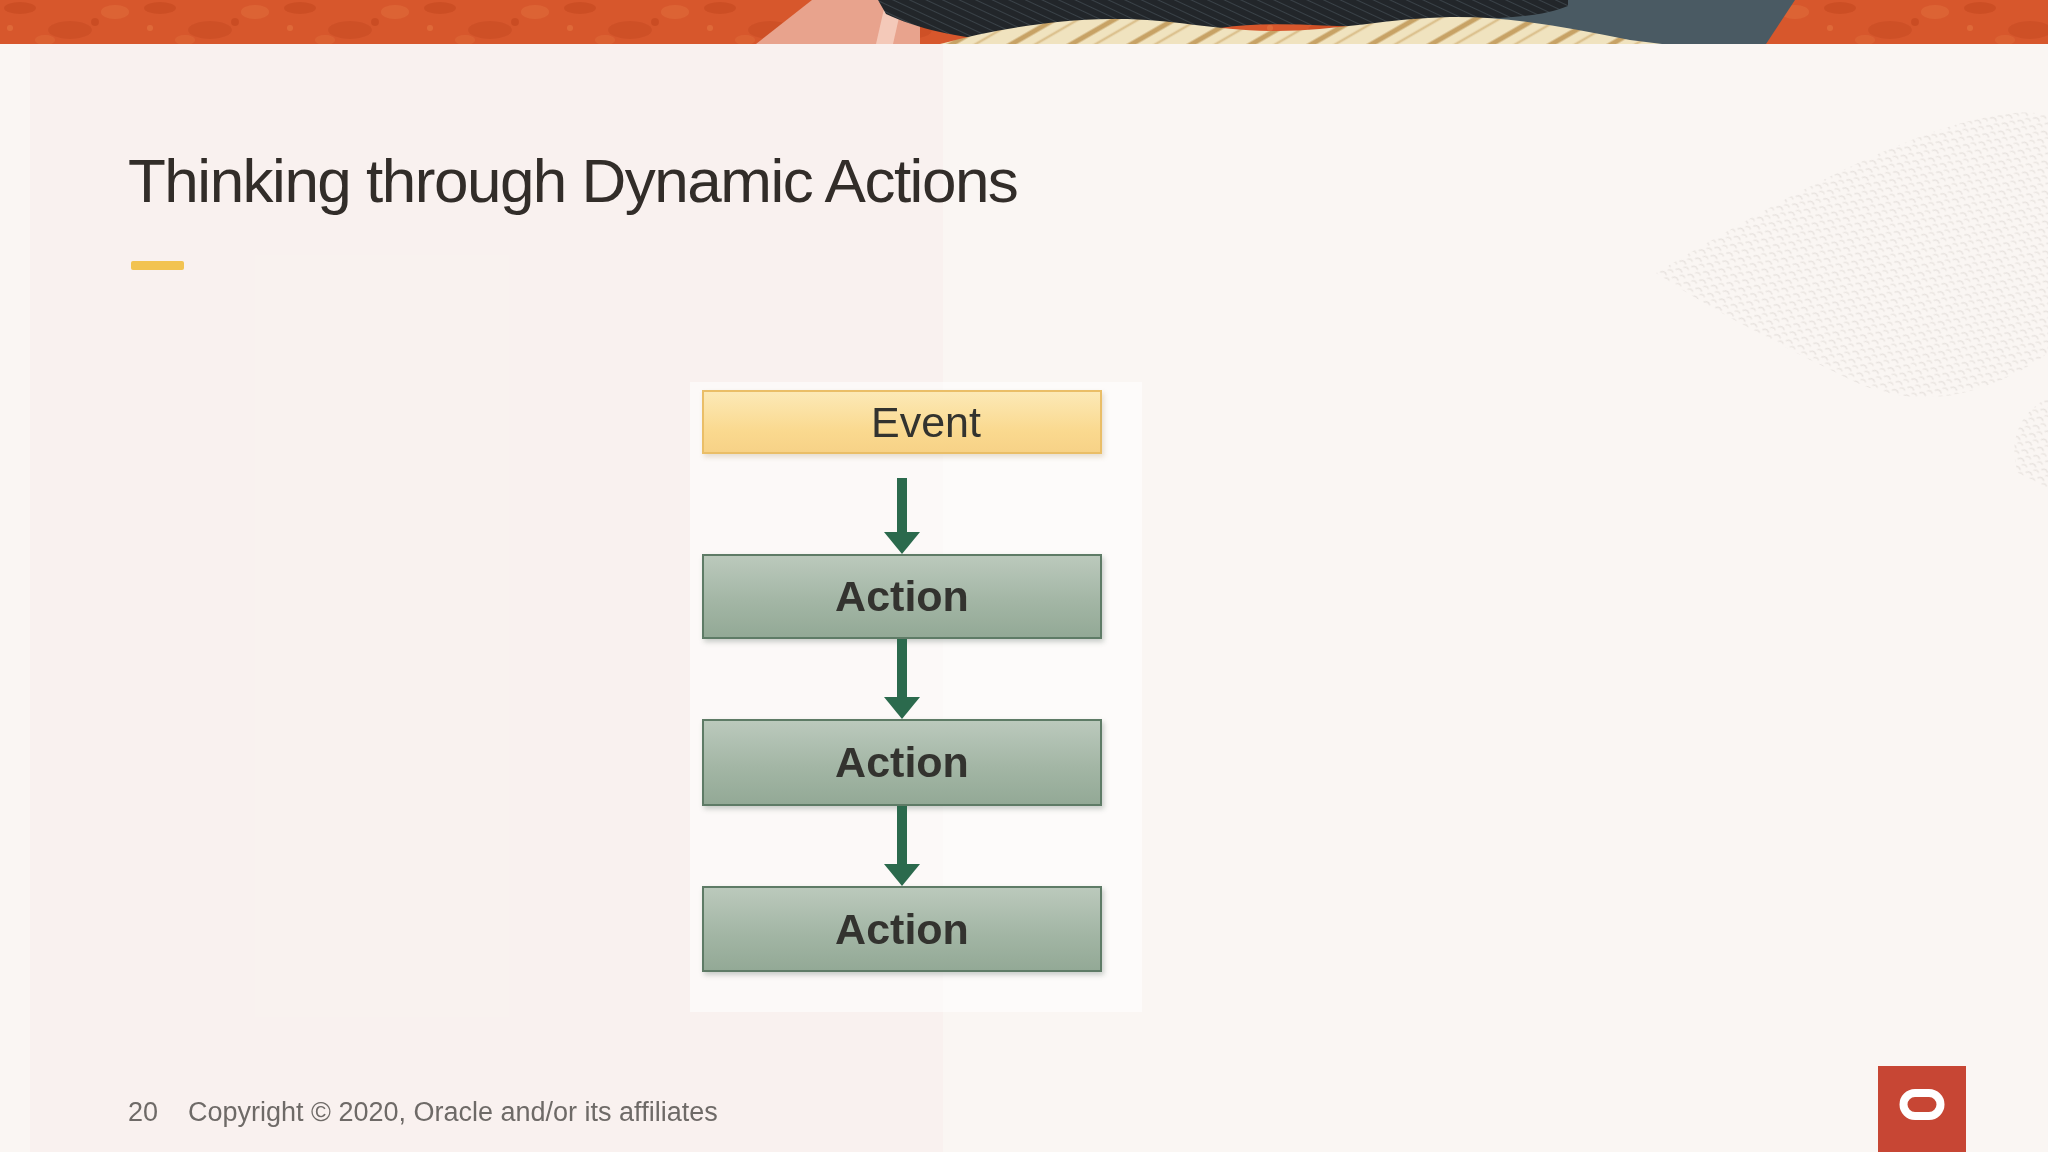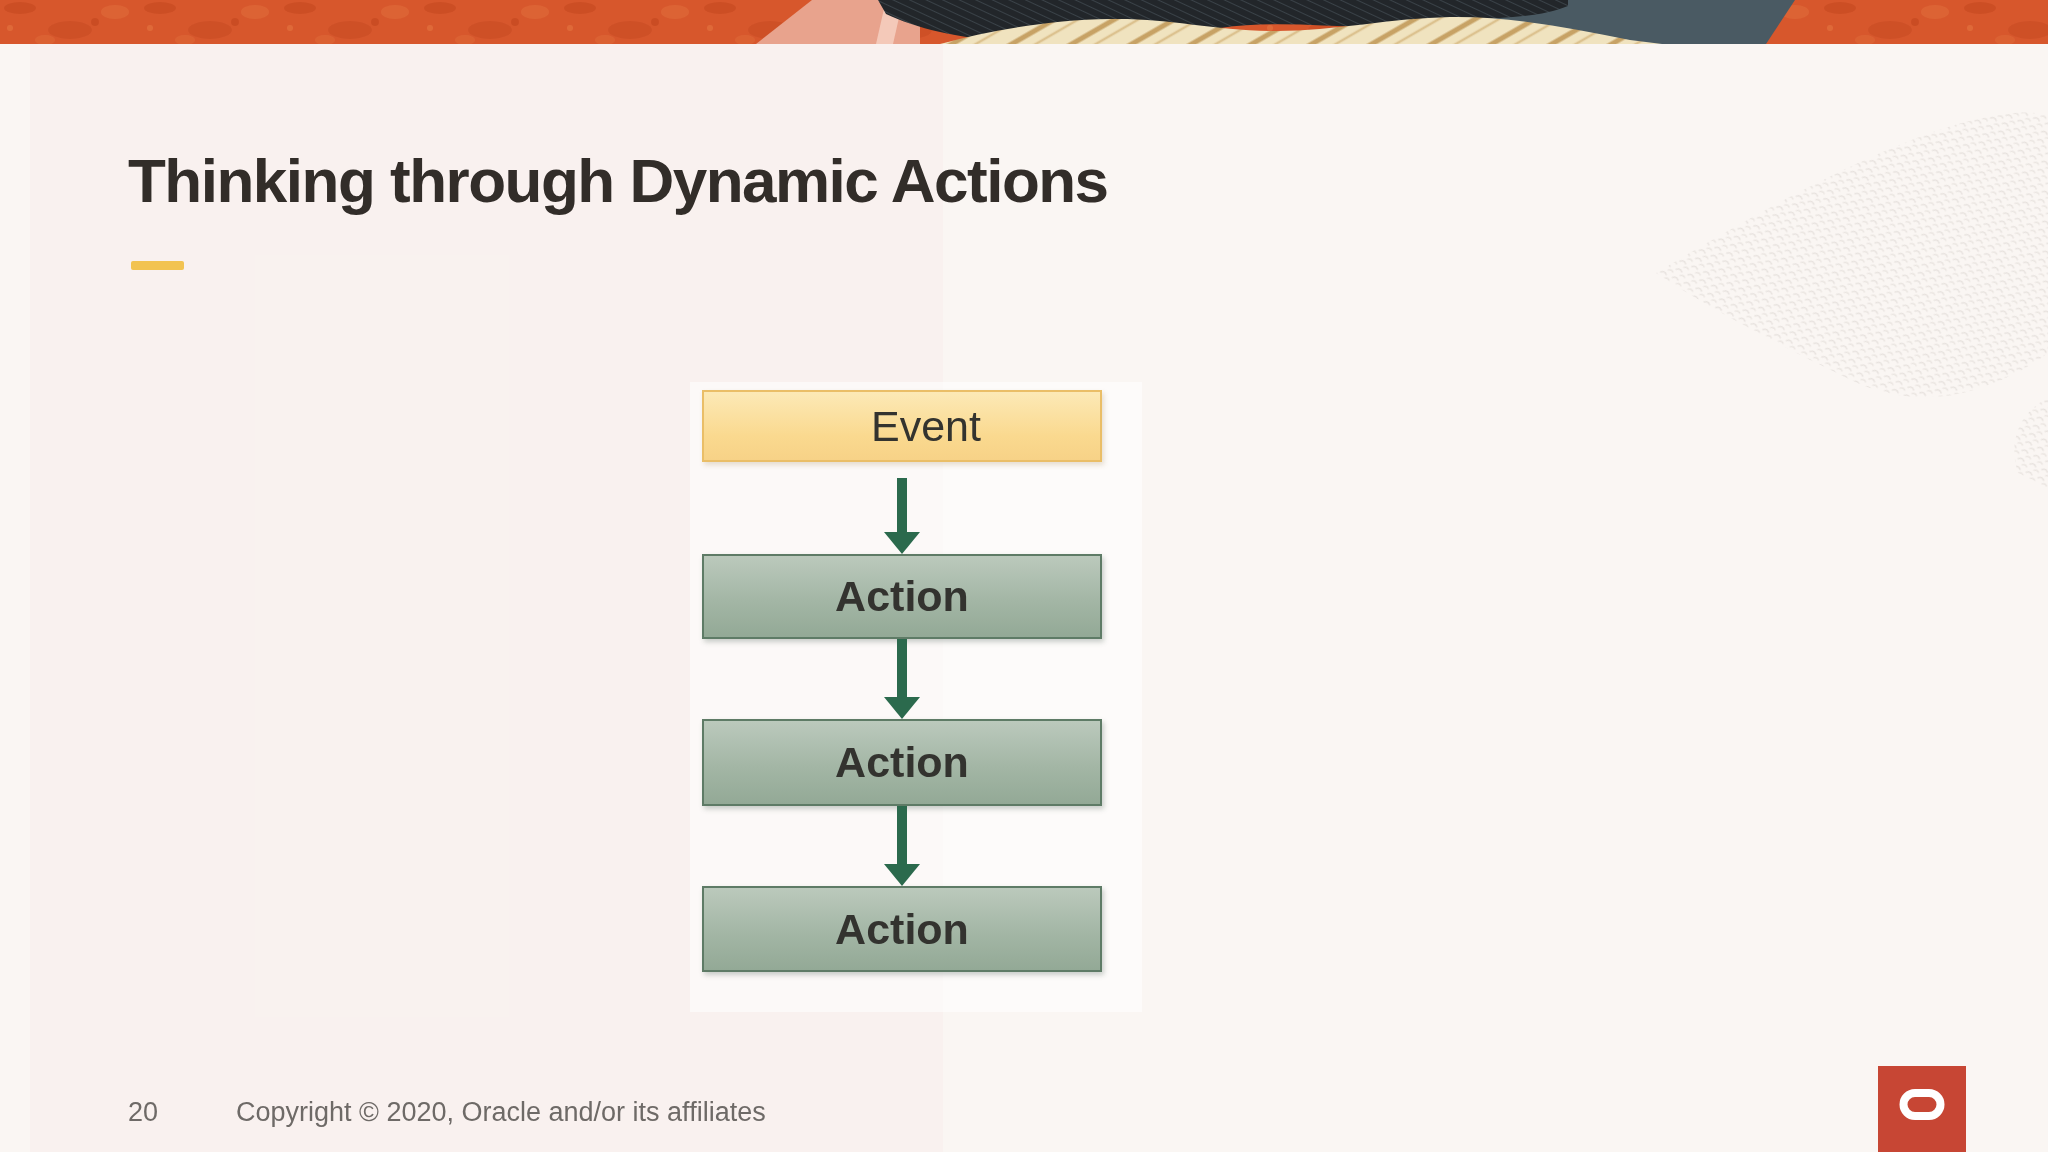--- a/index.html
+++ b/index.html
@@ -22,35 +22,35 @@
   }
 
   
   .banner{position:absolute;left:0;top:0;width:2048px;height:44px;display:block;}
 
   
   .fur-blob{position:absolute;right:0;top:58px;width:432px;height:430px;display:block;}
 
   .title{
     position:absolute;left:128px;top:148px;margin:0;
-    font-size:62px;font-weight:bold;letter-spacing:-1.5px;line-height:1.05;
+    font-size:62px;font-weight:normal;letter-spacing:-1.5px;line-height:1.05;
     color:var(--title-text,#322D29);
   }
   .accent-dash{
     position:absolute;left:131px;top:261px;width:53px;height:9px;border-radius:2px;
     background:var(--accent-gold,#F2C351);
   }
 
   .node{
     position:absolute;left:702px;width:400px;box-sizing:border-box;
     display:flex;align-items:center;justify-content:center;
     font-size:43px;color:var(--node-text,#33332F);
   }
   .node-event{
-    top:390px;height:72px;
+    top:390px;height:64px;
     background:linear-gradient(180deg,#FCE9B6 0%,#FAD98F 65%,#F7D287 100%);
     border:2px solid var(--event-border,#EABE67);
     box-shadow:2px 3px 5px rgba(150,120,60,.22);
     padding-left:48px;
   }
   .node-action{
     background:linear-gradient(180deg,#BBC9BC 0%,#A3B6A5 55%,#93A996 100%);
     border:2px solid var(--action-border,#5E7B66);
     box-shadow:2px 3px 5px rgba(70,90,75,.28);
     font-weight:bold;
@@ -69,21 +69,21 @@
   .arrow-1{top:478px;height:76px;}  .arrow-1 .shaft{height:54px;}
   .arrow-2{top:639px;height:80px;}  .arrow-2 .shaft{height:58px;}
   .arrow-3{top:806px;height:80px;}  .arrow-3 .shaft{height:58px;}
 
   .page-number{
     position:absolute;left:128px;top:1097px;
     font-size:27px;color:var(--footer-text,#6E6A67);
   }
   .copyright{
     position:absolute;left:188px;top:1097px;
-    font-size:27px;color:var(--footer-text,#6E6A67);margin-left:48px;
+    font-size:27px;color:var(--footer-text,#6E6A67);
   }
 
   .logo{
     position:absolute;left:1878px;top:1066px;width:88px;height:86px;
     background:var(--logo-red,#C74634);
   }
   .logo-o{
     position:absolute;left:50%;top:23px;transform:translateX(-50%);
     width:45px;height:31px;box-sizing:border-box;
     border:8px solid #FFFFFF;border-radius:16px;

